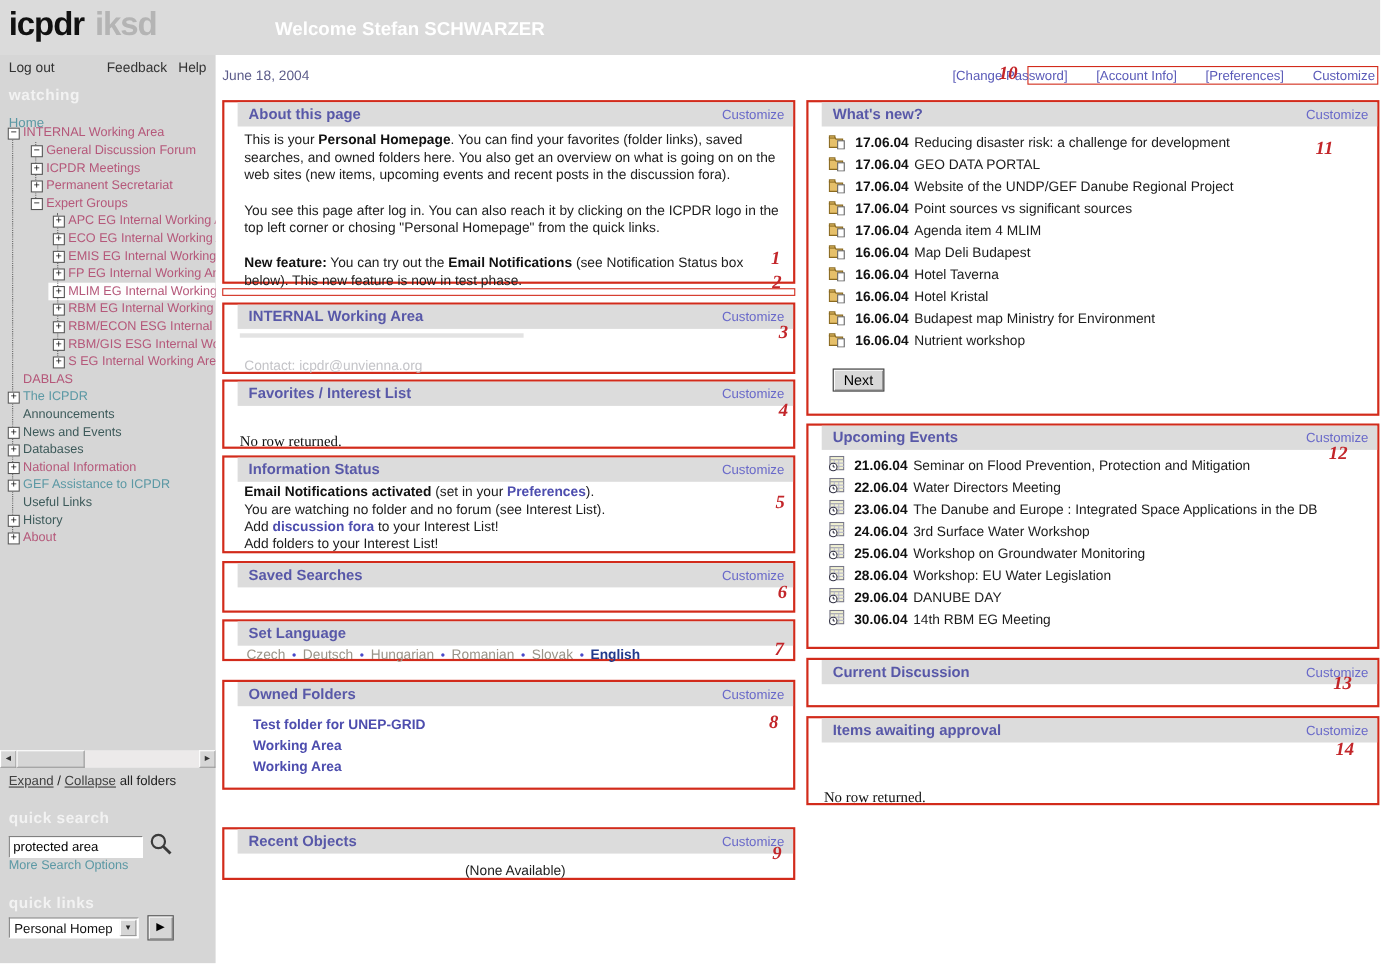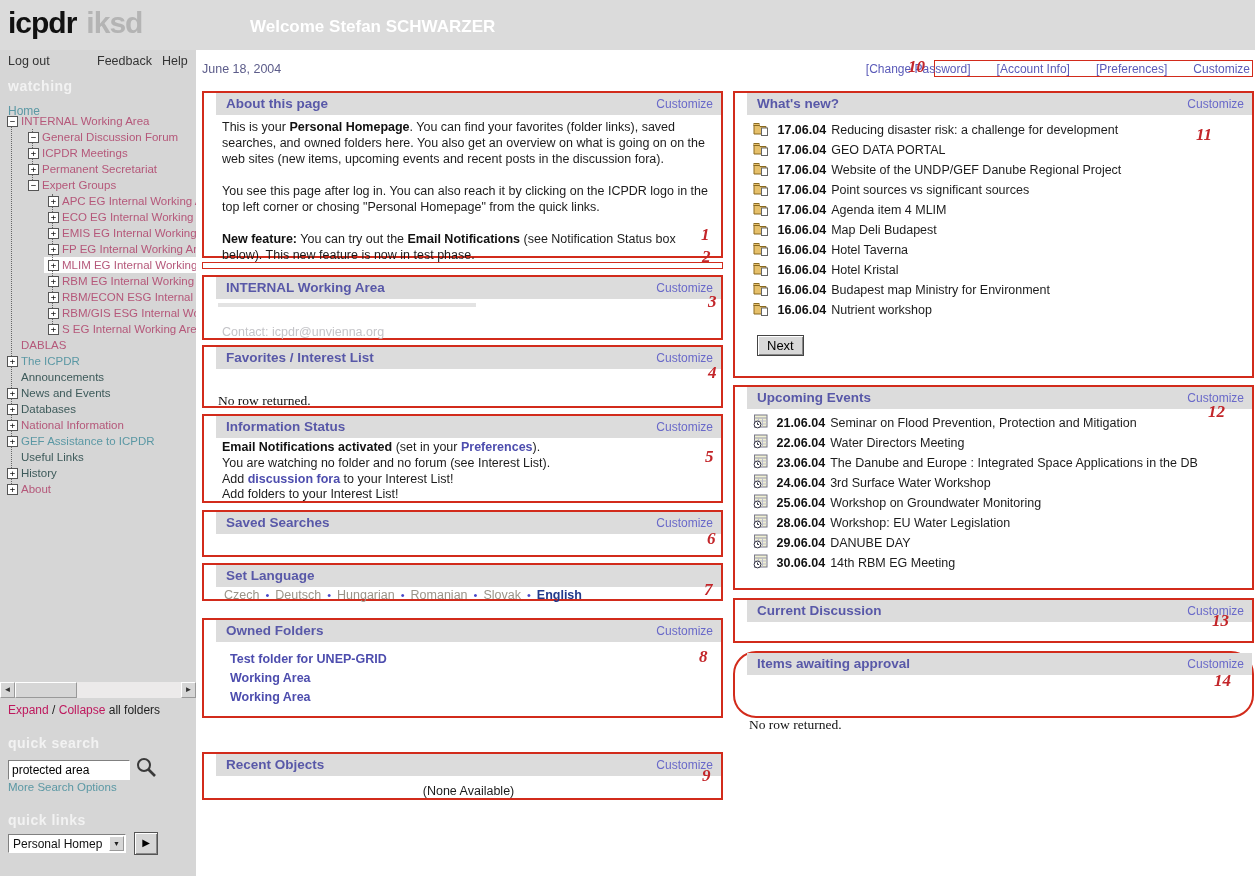--- a/index.html
+++ b/index.html
@@ -34,21 +34,21 @@
   #g3{left:52px;top:194px;height:136px}
 
   
   #hscroll{position:absolute;left:0;top:632px;width:196px;height:16px;background:#eceaea;}
   .scr-btn{position:absolute;top:0;width:15px;height:16px;background:#d6d6d6;border:1px solid #999;
            border-top-color:#fff;border-left-color:#fff;box-sizing:border-box;font-size:8px;line-height:14px;text-align:center;color:#333;cursor:pointer;}
   #scr-l{left:0}#scr-r{left:181px}
   #scr-thumb{position:absolute;left:15px;top:0;width:62px;height:16px;background:#d6d6d6;border:1px solid #999;
              border-top-color:#fff;border-left-color:#fff;box-sizing:border-box;cursor:pointer;}
   #expand-line{position:absolute;left:8px;top:653px;font-size:12px;color:#222;white-space:nowrap;}
-  #expand-line .lnk{color:#be185d;cursor:pointer;}
+  #expand-line .lnk{color:#404040;cursor:pointer;text-decoration:underline;}
 
   #qsearch-head{top:685px;}
   #qsearch-input{position:absolute;left:8px;top:710px;width:114px;height:16px;border:1px solid #808080;
                  border-bottom-color:#fff;border-right-color:#fff;background:#fff;font-family:inherit;font-size:12px;padding:1px 3px;}
   #qsearch-btn{position:absolute;left:134px;top:706px;width:24px;height:24px;cursor:pointer;}
   #more-search{position:absolute;left:8px;top:731px;color:#5b98a4;font-size:11.5px;cursor:pointer;}
   #qlinks-head{top:762px;}
   #qlinks-select{position:absolute;left:8px;top:784px;width:118px;height:19px;background:#fff;border:1px solid #808080;
                  border-bottom-color:#fff;border-right-color:#fff;box-sizing:border-box;cursor:pointer;}
   #qlinks-select .txt{position:absolute;left:4px;top:2px;font-size:12px;color:#111;white-space:nowrap;overflow:hidden;width:96px;}
@@ -102,21 +102,21 @@
   #p-whatsnew .pbody{padding:5px 0 0 4px;}
   #p-events{top:385px;height:205px;}
   #p-events .pbody{padding:4px 0 0 4px;}
   .feed-row{position:relative;height:20px;line-height:20px;white-space:nowrap;cursor:pointer;}
   .feed-row .dt{font-weight:bold;color:#111;margin-right:5px;}
   .feed-row .tx{color:#1c1c1c;}
   .ficon{display:inline-block;vertical-align:-2px;margin:0 5px 0 2px;}
   #next-btn{margin:15px 0 0 6px;background:#d8d8d8;border:1px solid #444;box-shadow:inset 1px 1px 0 #fff, inset -1px -1px 0 #888;
             font-family:inherit;font-size:13px;padding:2px 9px;color:#000;cursor:pointer;}
   #p-currdisc{top:598px;height:45px;}
-  #p-items{top:651px;height:67px;border-radius:23px;}
+  #p-items{top:651px;height:81px;}
   #p-items .empty{position:absolute;left:2px;top:42px;}
 
   .annot{position:absolute;font-family:"Liberation Serif","DejaVu Serif",serif;font-style:italic;font-weight:bold;
          font-size:17px;color:#c3262a;z-index:50;}
 </style>
 </head>
 <body>
 
 <div id="page">
 

